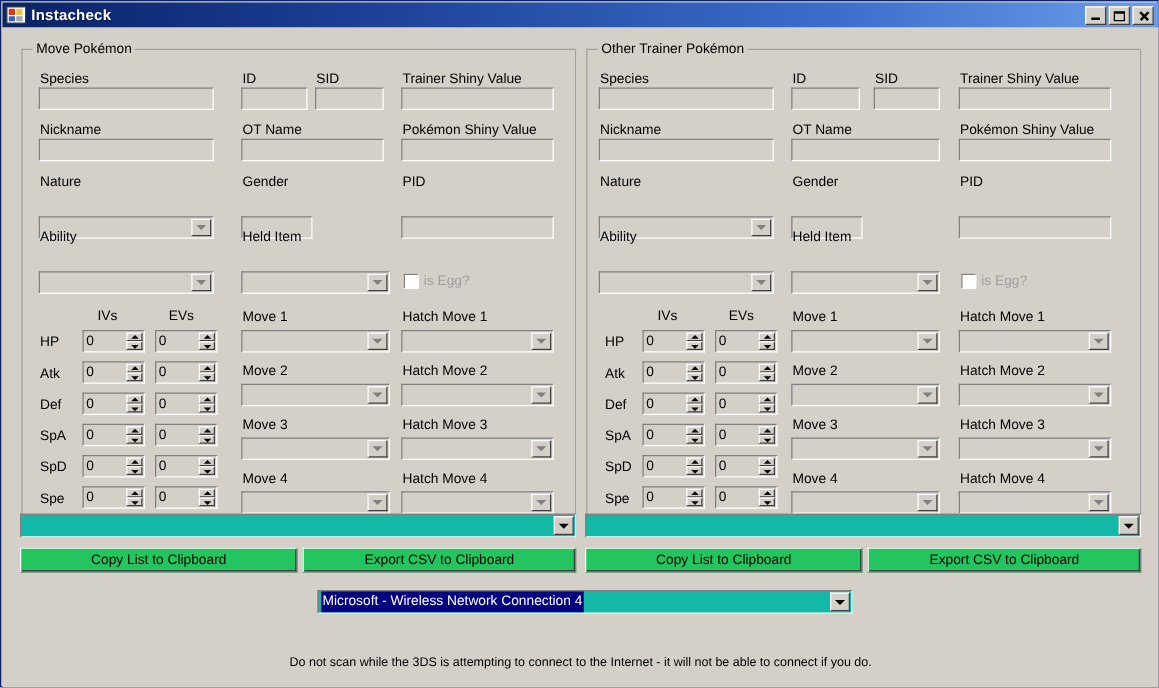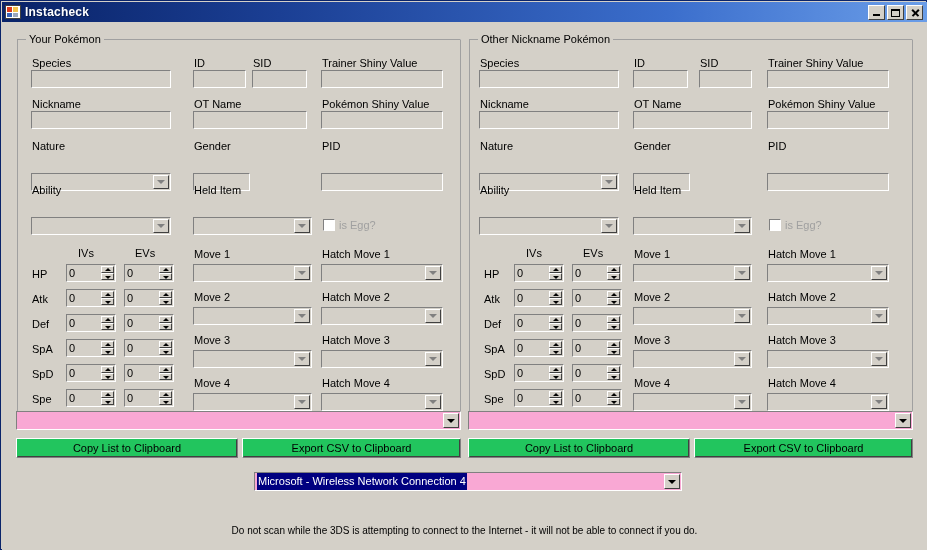--- a/index.html
+++ b/index.html
@@ -99,21 +99,21 @@
 
   
   .combo {
     position: absolute;
     background: #d4d0c8;
     border: 1px solid;
     border-color: #808080 #ffffff #ffffff #808080;
     font-size: 11px;
     overflow: hidden;
   }
-  .combo.white { background: #f9a8d4; }
+  .combo.white { background: #14b8a6; }
   .combo .cval {
     position:absolute; left:2px; top:0; right:19px; bottom:0;
     line-height: 16px; font-size: 11px; white-space: nowrap; overflow:hidden;
   }
   .combo .cval.sel {
     background: #000080; color: #fff; display:inline-block;
     right:auto; padding: 0 1px;
   }
   .combo .cbtn {
     position: absolute; right: 1px; top: 1px; bottom: 1px; width: 16px;
@@ -216,21 +216,21 @@
             <i class="a"></i>
             <i class="b"></i>
           </span>
       </span>
     </div>
 
     <div class="client">
 
       <div class="groupbox" style="left:15px; top:17px; width:444px; height:378px;">
         <span class="gb-inner"></span>
-        <span class="gb-title">Your Pokémon</span>
+        <span class="gb-title">Move Pokémon</span>
       </div>
 
       <span class="lbl" style="left:30px; top:35px;">Species</span>
       <div class="tbox" style="left:29px; top:48px; width:140px; height:18px;"></div>
       <span class="lbl" style="left:192px; top:35px;">ID</span>
       <div class="tbox" style="left:191px; top:48px; width:53px; height:18px;"></div>
       <span class="lbl" style="left:251px; top:35px;">SID</span>
       <div class="tbox" style="left:250px; top:48px; width:55px; height:18px;"></div>
       <span class="lbl" style="left:320px; top:35px;">Trainer Shiny Value</span>
       <div class="tbox" style="left:319px; top:48px; width:122px; height:18px;"></div>
@@ -403,21 +403,21 @@
         <span class="cbtn"></span>
       </div>
       <span class="lbl" style="left:320px; top:355px;">Hatch Move 4</span>
       <div class="combo disabled" style="left:319px; top:371px; width:122px; height:18px;">
         <span class="cval"></span>
         <span class="cbtn"></span>
       </div>
 
       <div class="groupbox" style="left:467px; top:17px; width:444px; height:378px;">
         <span class="gb-inner"></span>
-        <span class="gb-title">Other Nickname Pokémon</span>
+        <span class="gb-title">Other Trainer Pokémon</span>
       </div>
 
       <span class="lbl" style="left:478px; top:35px;">Species</span>
       <div class="tbox" style="left:477px; top:48px; width:140px; height:18px;"></div>
       <span class="lbl" style="left:632px; top:35px;">ID</span>
       <div class="tbox" style="left:631px; top:48px; width:55px; height:18px;"></div>
       <span class="lbl" style="left:698px; top:35px;">SID</span>
       <div class="tbox" style="left:697px; top:48px; width:53px; height:18px;"></div>
       <span class="lbl" style="left:766px; top:35px;">Trainer Shiny Value</span>
       <div class="tbox" style="left:765px; top:48px; width:122px; height:18px;"></div>

